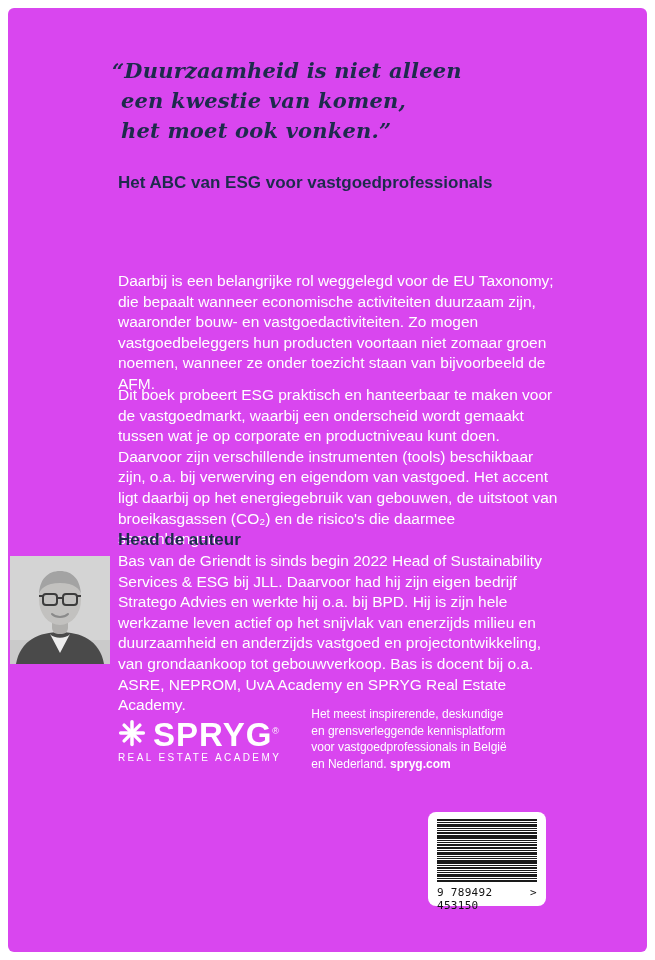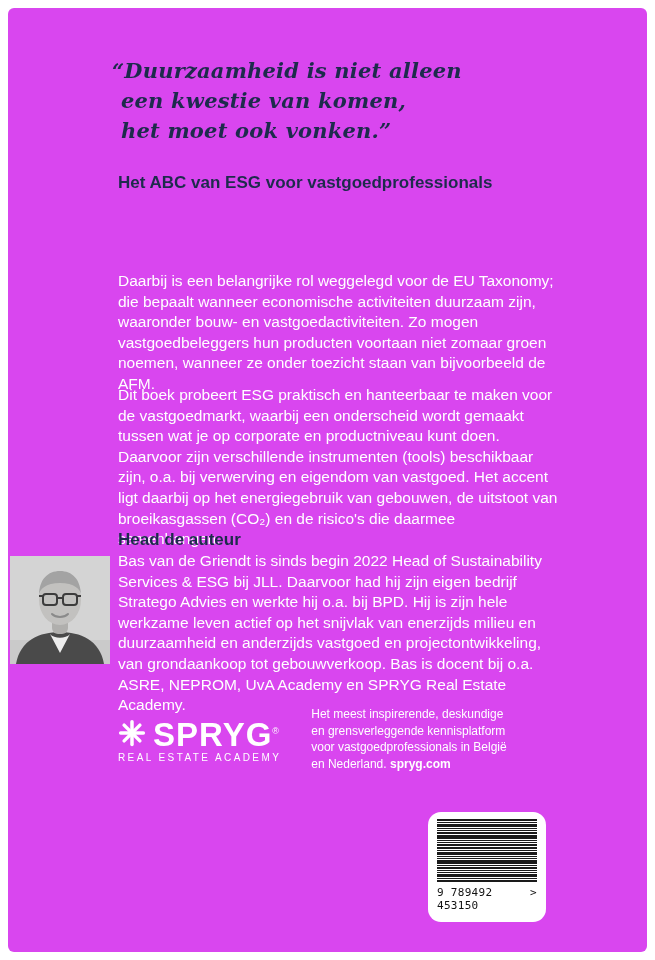--- a/index.html
+++ b/index.html
@@ -98,23 +98,23 @@
     width: 208px;
     color: #ffffff;
     font-size: 12px;
     line-height: 16.5px;
   }
   .publisher-desc strong { font-weight: bold; }
   
   .barcode {
     position: absolute;
     left: 420px; top: 804px;
-    width: 118px; height: 110px;
+    width: 118px; height: 94px;
     background: #ffffff;
-    border-radius: 13px;
+    border-radius: 8px;
     box-sizing: border-box;
     padding: 7px 9px 4px 9px;
   }
   .barcode-bars {
     width: 100%;
     height: 64px;
     overflow: hidden;
     display: flex;
     flex-direction: column;
     gap: 1px;

